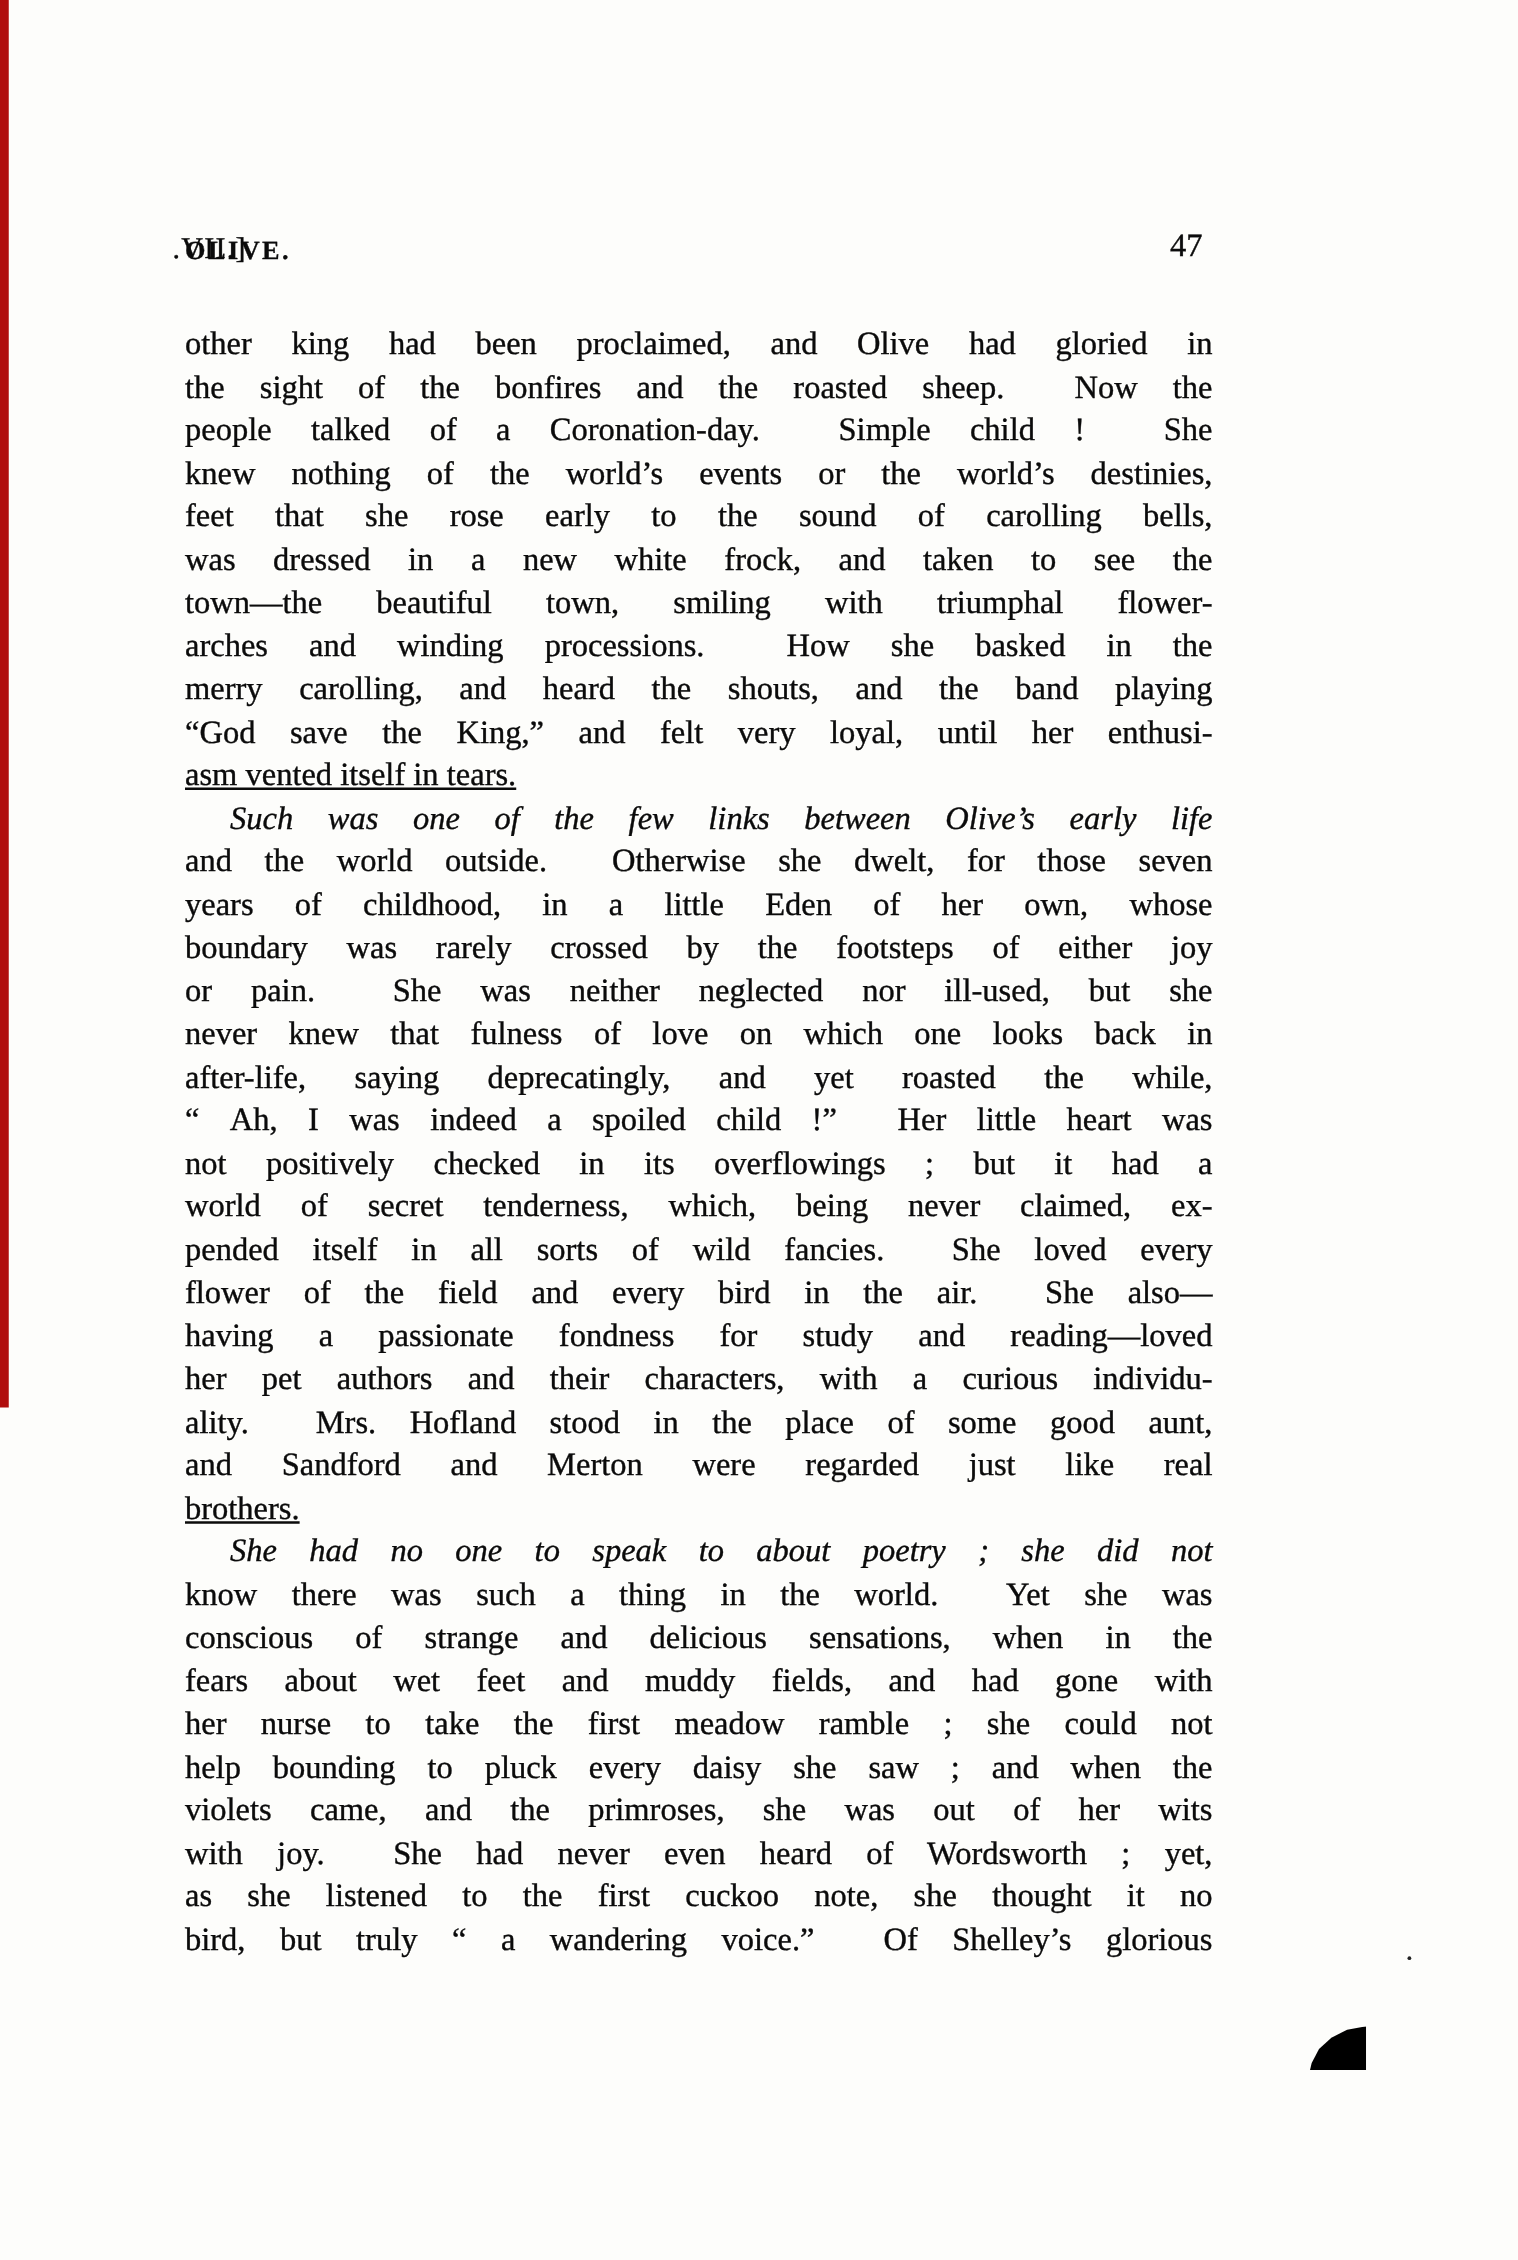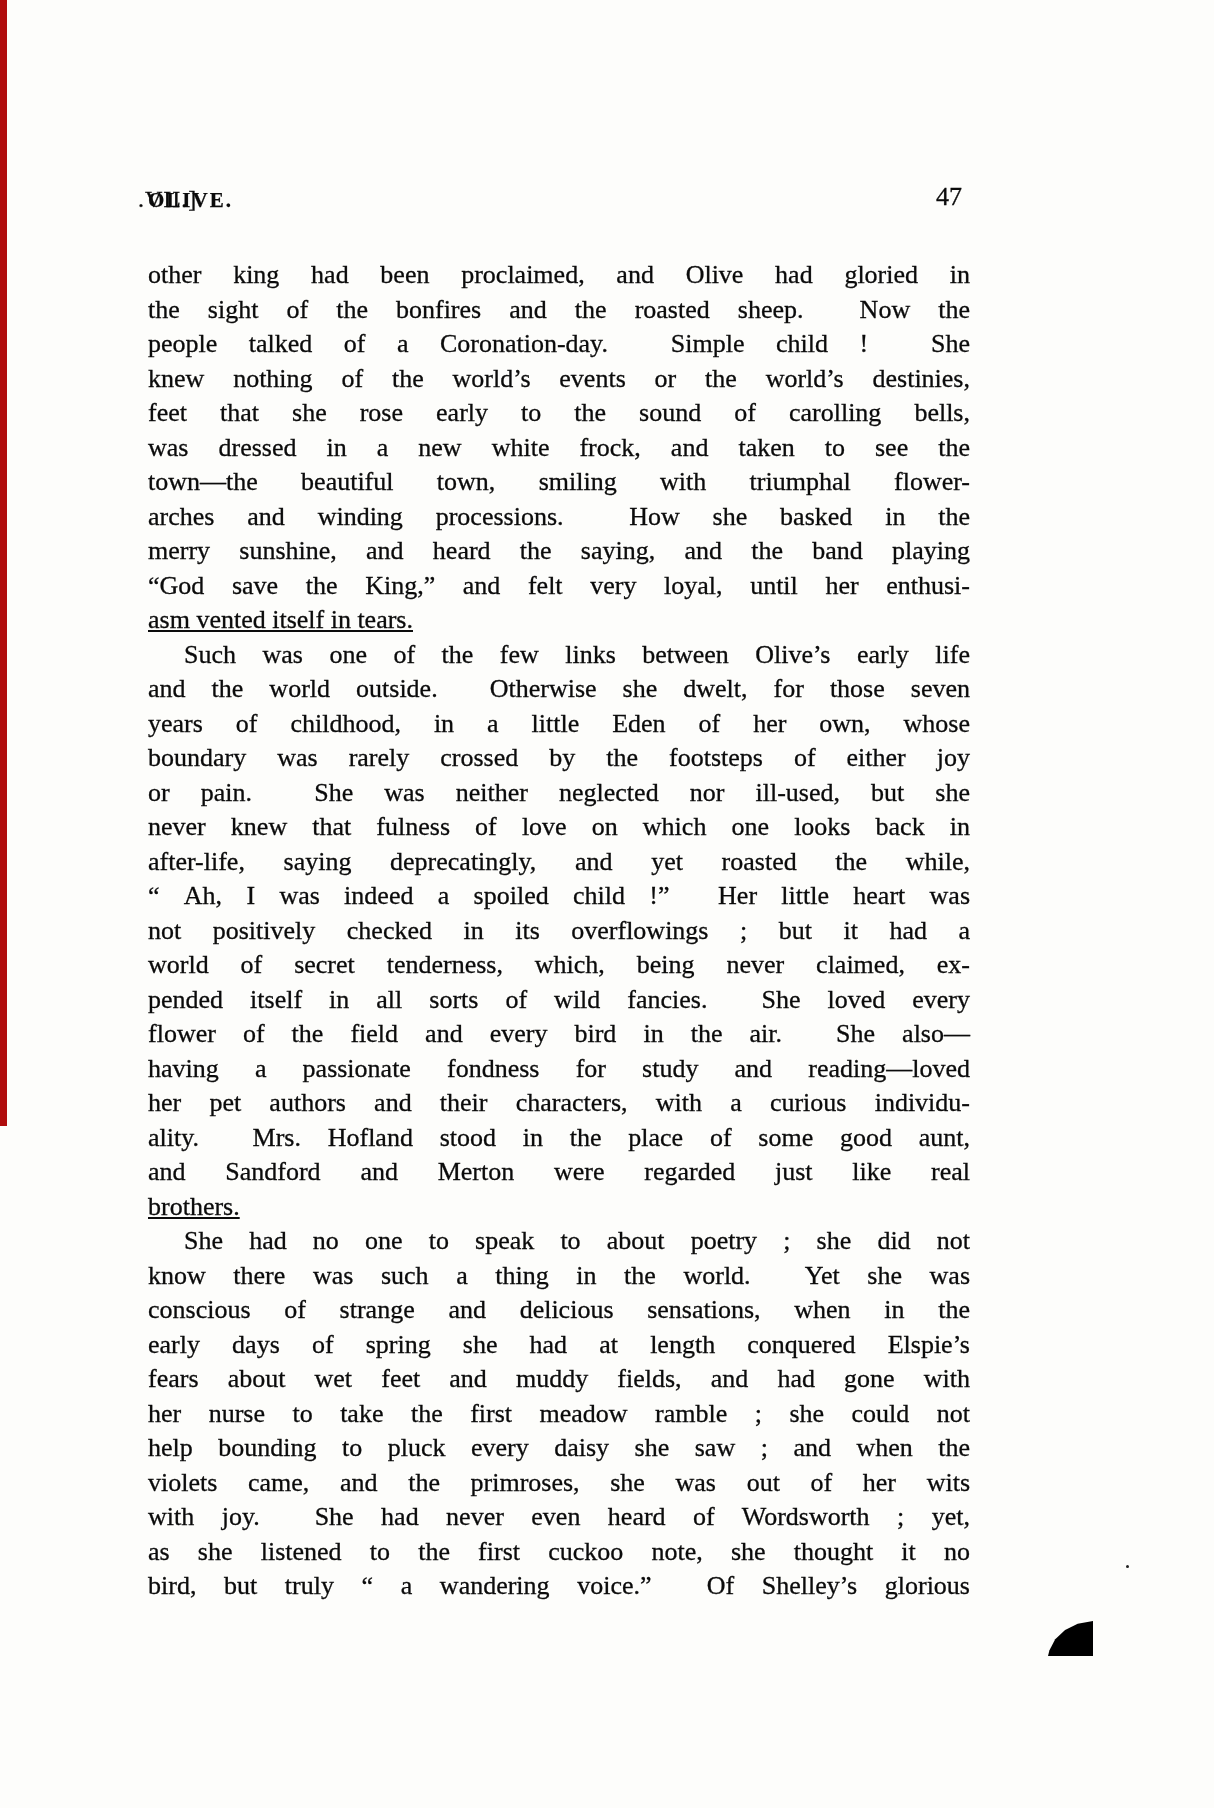--- a/index.html
+++ b/index.html
@@ -55,21 +55,21 @@
   .para { margin: 0; }
   .line {
     text-align: justify;
     text-align-last: justify;
     text-justify: inter-word;
     height: 34.5px;
     overflow: visible;
     white-space: nowrap;
   }
   .line.endline { text-align-last: left; text-decoration: underline; }
-  .line.indent { text-indent: 36px; }
+  .line.indent { text-indent: 36px; font-style: italic; }
 
   
   .ink-blot {
     position: absolute;
     left: 1048px; top: 1621px;
     width: 45px; height: 35px;
     background: #000;
     clip-path: polygon(100% 0%, 100% 100%, 0% 100%, 3% 84%, 16% 52%, 38% 26%, 66% 8%);
   }
   .ink-speck {
@@ -96,21 +96,21 @@
   <main class="text-block" id="text-block">
       <div class="para">
         <div class="line">other king had been proclaimed, and Olive had gloried in</div>
         <div class="line">the sight of the bonfires and the roasted sheep.&nbsp; Now the</div>
         <div class="line">people talked of a Coronation-day.&nbsp; Simple child&nbsp;!&nbsp; She</div>
         <div class="line">knew nothing of the world’s events or the world’s destinies,</div>
         <div class="line">feet that she rose early to the sound of carolling bells,</div>
         <div class="line">was dressed in a new white frock, and taken to see the</div>
         <div class="line">town—the beautiful town, smiling with triumphal flower-</div>
         <div class="line">arches and winding processions.&nbsp; How she basked in the</div>
-        <div class="line">merry sunshine, and heard the saying, and the band playing</div>
+        <div class="line">merry carolling, and heard the shouts, and the band playing</div>
         <div class="line">“God save the King,” and felt very loyal, until her enthusi-</div>
         <div class="line endline">asm vented itself in tears.</div>
       </div>
       <div class="para">
         <div class="line indent">Such was one of the few links between Olive’s early life</div>
         <div class="line">and the world outside.&nbsp; Otherwise she dwelt, for those seven</div>
         <div class="line">years of childhood, in a little Eden of her own, whose</div>
         <div class="line">boundary was rarely crossed by the footsteps of either joy</div>
         <div class="line">or pain.&nbsp; She was neither neglected nor ill-used, but she</div>
         <div class="line">never knew that fulness of love on which one looks back in</div>
@@ -123,21 +123,20 @@
         <div class="line">having a passionate fondness for study and reading—loved</div>
         <div class="line">her pet authors and their characters, with a curious individu-</div>
         <div class="line">ality.&nbsp; Mrs. Hofland stood in the place of some good aunt,</div>
         <div class="line">and Sandford and Merton were regarded just like real</div>
         <div class="line endline">brothers.</div>
       </div>
       <div class="para">
         <div class="line indent">She had no one to speak to about poetry&nbsp;; she did not</div>
         <div class="line">know there was such a thing in the world.&nbsp; Yet she was</div>
         <div class="line">conscious of strange and delicious sensations, when in the</div>
-        <div class="line">early days of spring she had at length conquered Elspie’s</div>
         <div class="line">fears about wet feet and muddy fields, and had gone with</div>
         <div class="line">her nurse to take the first meadow ramble&nbsp;; she could not</div>
         <div class="line">help bounding to pluck every daisy she saw&nbsp;; and when the</div>
         <div class="line">violets came, and the primroses, she was out of her wits</div>
         <div class="line">with joy.&nbsp; She had never even heard of Wordsworth&nbsp;; yet,</div>
         <div class="line">as she listened to the first cuckoo note, she thought it no</div>
         <div class="line">bird, but truly “&nbsp;a wandering voice.”&nbsp; Of Shelley’s glorious</div>
       </div>
     </main>
 

